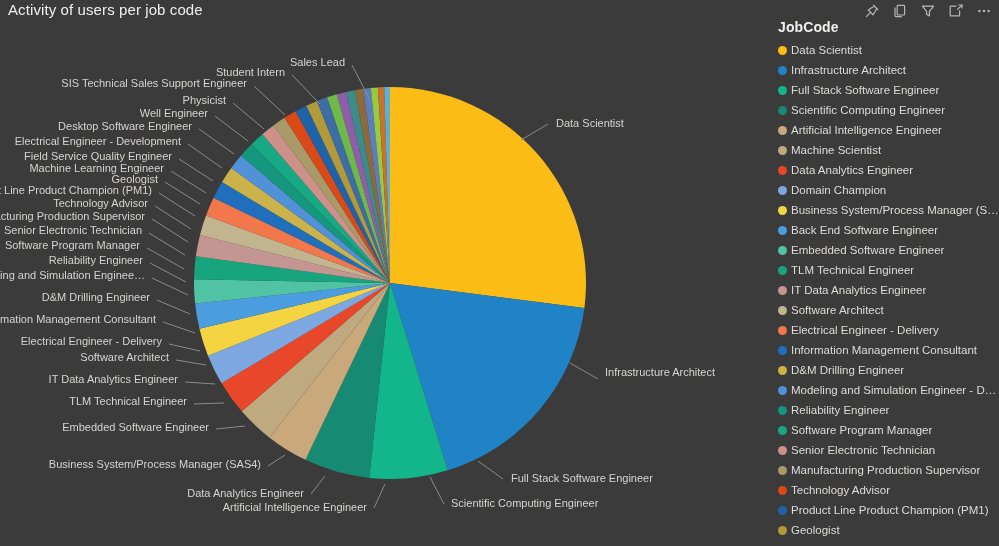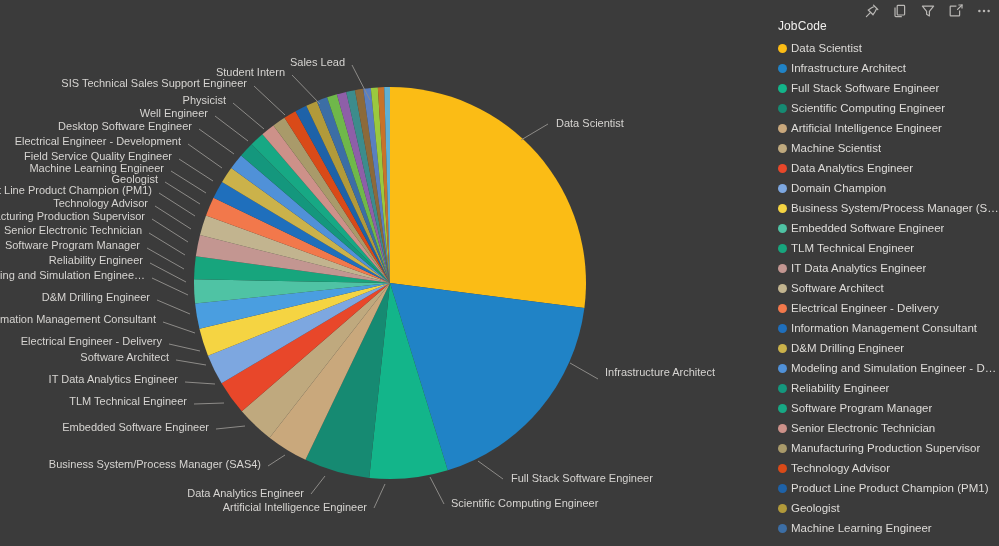--- a/index.html
+++ b/index.html
@@ -67,22 +67,22 @@
   }
   #legend {
     position: absolute;
     left: 772px;
     top: 18px;
     width: 227px;
     height: 528px;
     overflow: hidden;
   }
   #legend-title {
-    font-size: 12px;
-    font-weight: normal;
+    font-size: 14px;
+    font-weight: bold;
     color: #f1f0ee;
     margin: 1px 0 5px 6px;
     letter-spacing: 0.1px;
   }
   .legend-item {
     display: flex;
     align-items: center;
     height: 20px;
     padding-left: 6px;
     cursor: pointer;
@@ -100,20 +100,21 @@
     color: #dedcd9;
     overflow: hidden;
     text-overflow: ellipsis;
   }
 </style>
 </head>
 <body>
 
 <div id="panel">
 
+  <div id="title">Activity of users per job code</div>
 
   <div id="toolbar">
     <div class="tb-icon" title="Pin">
       <svg width="16" height="16" viewBox="0 0 16 16">
         <g stroke="#cfcdca" stroke-width="1.2" fill="none" stroke-linecap="round">
           <path d="M9.5 2.2 L13.8 6.5 M10.6 3.3 L7.2 5.0 L4.3 7.0 L9.0 11.7 L11.0 8.8 L12.7 5.4"></path>
           <path d="M6.6 9.4 L2.4 13.6"></path>
         </g>
       </svg>
     </div>
@@ -290,20 +291,24 @@
         </div>
         <div class="legend-item">
           <span class="legend-dot" style="background: rgb(125, 167, 224);"></span>
           <span class="legend-label">Domain Champion</span>
         </div>
         <div class="legend-item">
           <span class="legend-dot" style="background: rgb(245, 212, 66);"></span>
           <span class="legend-label">Business System/Process Manager (SAS4)</span>
         </div>
         <div class="legend-item">
+          <span class="legend-dot" style="background: rgb(74, 158, 224);"></span>
+          <span class="legend-label">Back End Software Engineer</span>
+        </div>
+        <div class="legend-item">
           <span class="legend-dot" style="background: rgb(79, 195, 164);"></span>
           <span class="legend-label">Embedded Software Engineer</span>
         </div>
         <div class="legend-item">
           <span class="legend-dot" style="background: rgb(23, 165, 125);"></span>
           <span class="legend-label">TLM Technical Engineer</span>
         </div>
         <div class="legend-item">
           <span class="legend-dot" style="background: rgb(195, 150, 145);"></span>
           <span class="legend-label">IT Data Analytics Engineer</span>

